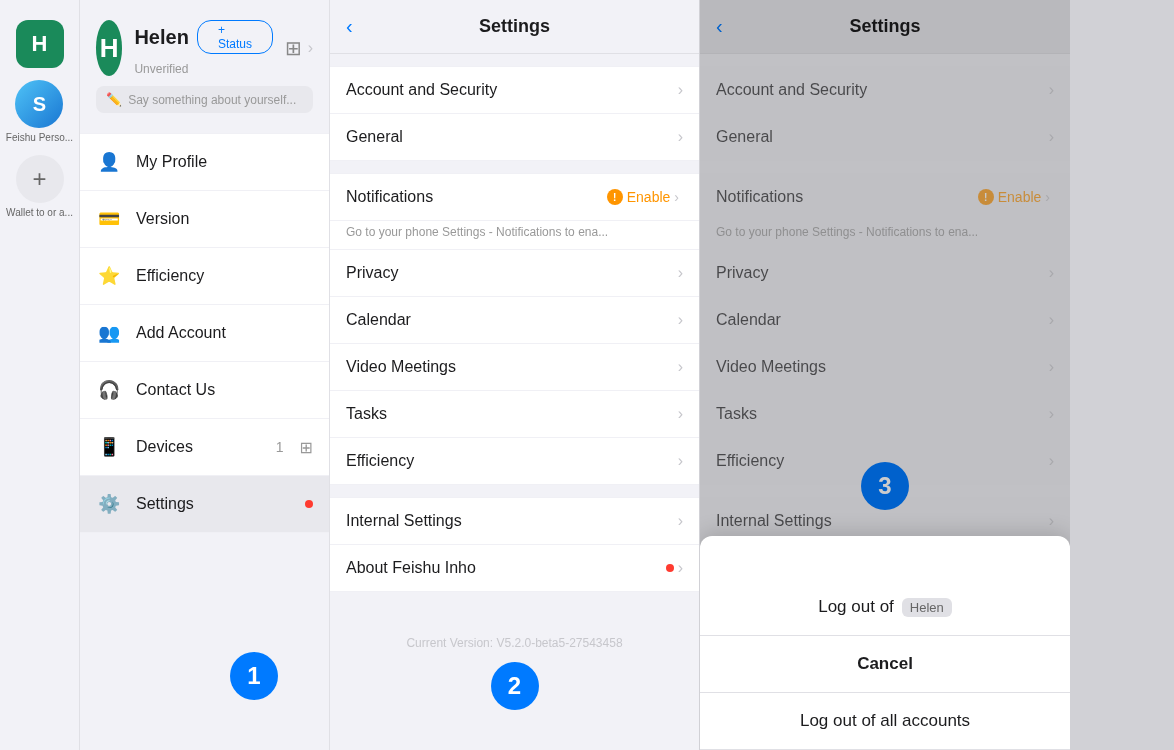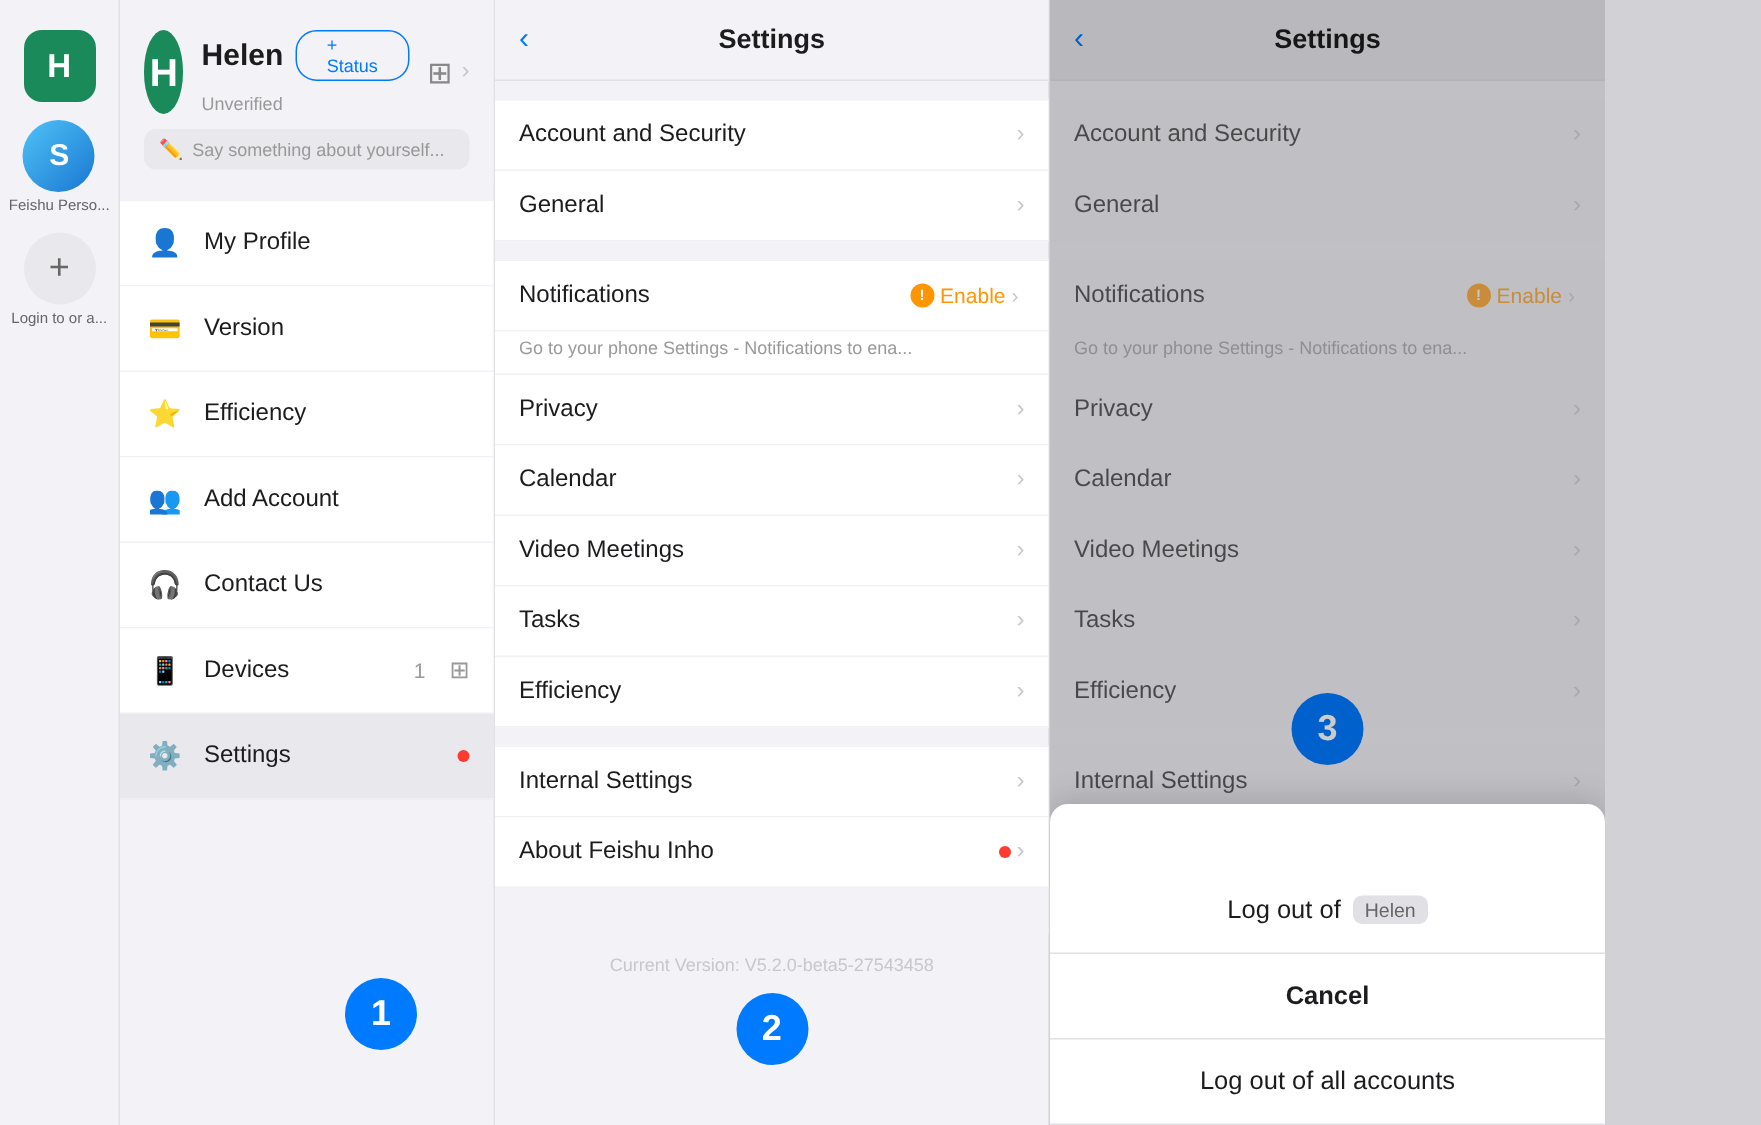--- a/index.html
+++ b/index.html
@@ -319,21 +319,21 @@
       color: #1c1c1e;
       border-bottom: 1px solid #e0e0e5;
       cursor: pointer;
     }
     .dialog-item.cancel {
       color: #1c1c1e;
       font-weight: 600;
     }
     .dialog-item-row {
       display: flex;
-      align-items: flex-start;
+      align-items: flex-end;
       justify-content: center;
       gap: 8px;
       padding: 18px 16px;
       border-bottom: 1px solid #e0e0e5;
       cursor: pointer;
       margin-top: 43px;
     }
     .dialog-username-badge {
       background: #e0e0e5;
       border-radius: 6px;
@@ -366,21 +366,21 @@
 <div class="panel-sidebar">
   <div class="sidebar-avatar-group">
     <div class="avatar-main">H</div>
   </div>
   <div class="sidebar-avatar-group">
     <div class="avatar-secondary">S</div>
     <div class="sidebar-label">Feishu Perso...</div>
   </div>
   <div class="sidebar-avatar-group">
     <div class="avatar-add">+</div>
-    <div class="sidebar-label">Login to or a...</div>
+    <div class="sidebar-label">Wallet to or a...</div>
   </div>
 </div>
 
 <div class="panel-profile">
   <div class="profile-header">
     <div class="profile-avatar-row">
       <div class="profile-avatar">H</div>
       <div class="profile-name-section">
         <div style="display:flex;align-items:center;gap:8px;">
           <div class="profile-name">Helen</div>

